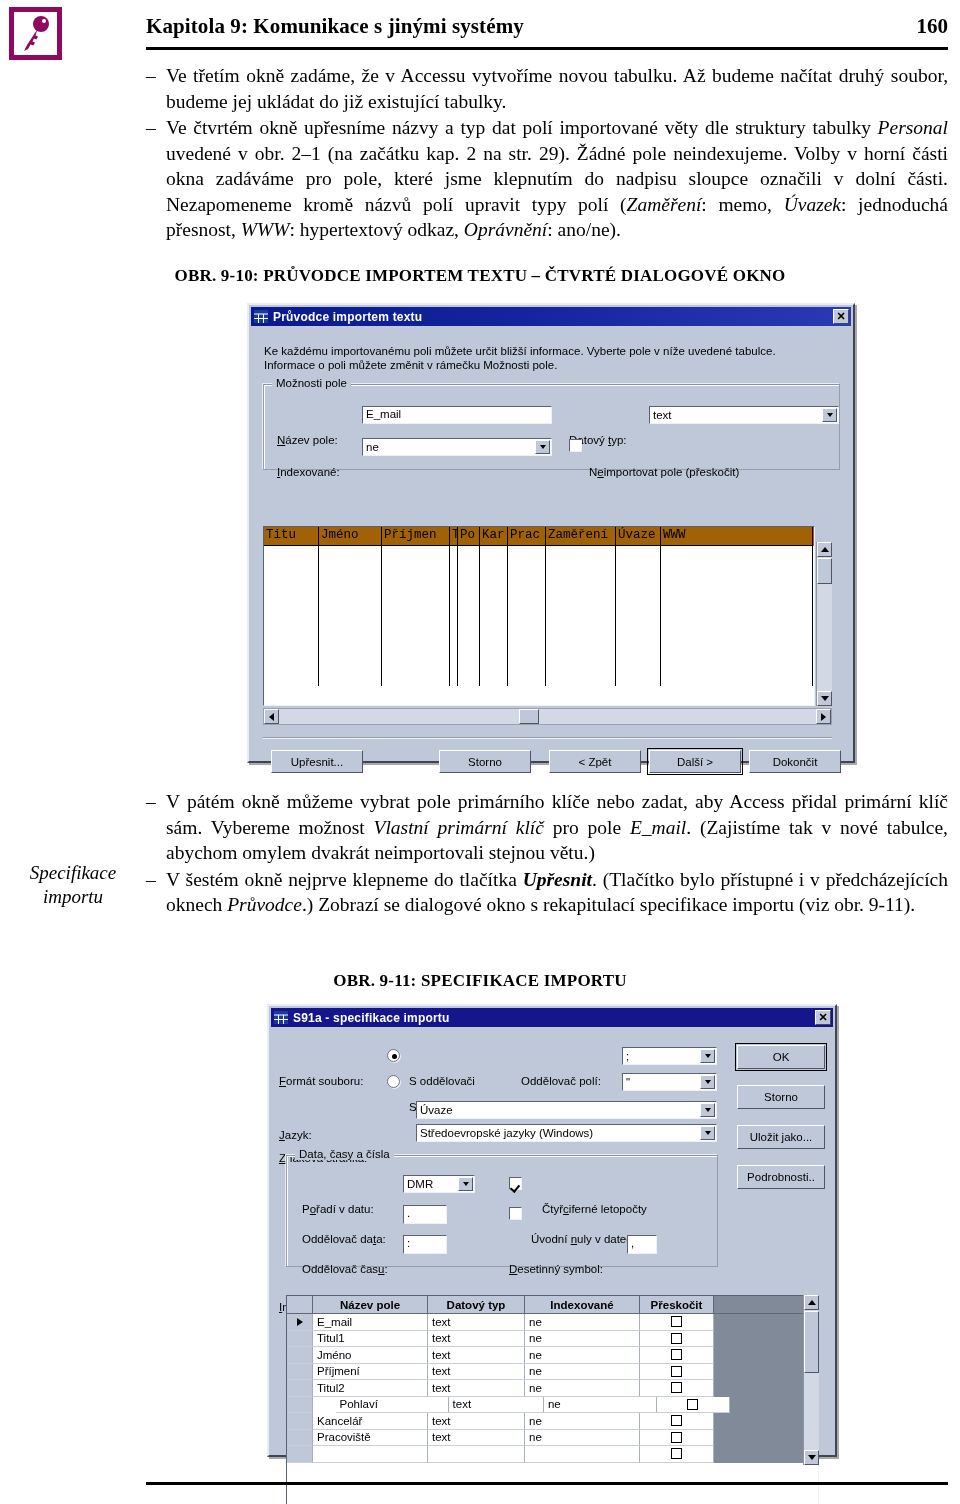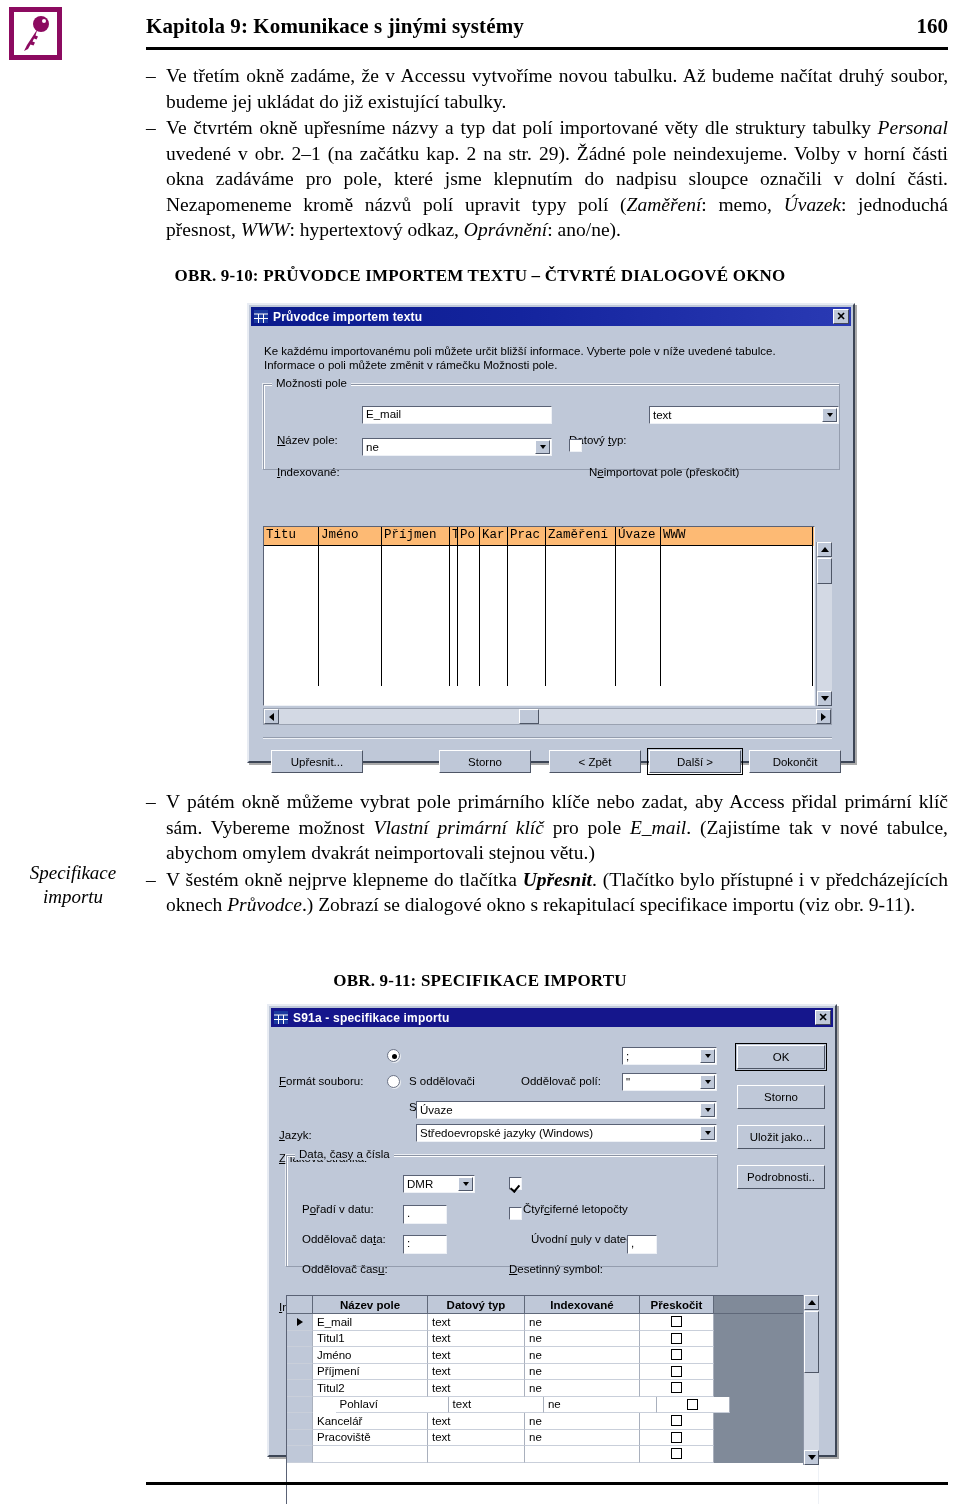--- a/index.html
+++ b/index.html
@@ -282,21 +282,21 @@
     position: absolute;
     background: #ffffff;
     border-top: 1px solid #5a6275;
     border-left: 1px solid #5a6275;
     border-right: 1px solid #eef1f6;
     border-bottom: 1px solid #eef1f6;
     overflow: hidden;
     font-family: "Liberation Mono", monospace;
     font-size: 12.5px;
   }
-  .grid-hdr { display: flex; height: 19px; background: #fdba74; }
+  .grid-hdr { display: flex; height: 19px; background: #a16207; }
   .grid-hdr .gc {
     border-right: 1px solid #000;
     border-bottom: 1px solid #000;
     padding-left: 2px;
     overflow: hidden; white-space: nowrap;
     line-height: 17px;
   }
   .grid-row { display: flex; height: 19px; }
   .grid-row .gc {
     border-right: 1px solid #000;
@@ -604,21 +604,21 @@
     </div>
 
     <div class="lbl" style="left:33px; top:152px;">P<span class="u">o</span>řadí v datu:</div>
     <div class="combo" style="left:134px; top:148px; width:72px; height:18px;">
       <span class="val">DMR</span>
       <span class="arrowbtn">
           <span class="tri-down"></span>
         </span>
     </div>
     <div class="chk checked" style="left:240px; top:150px;"></div>
-    <div class="lbl" style="left:254px; top:152px;">Čtyř<span class="u">c</span>iferné letopočty</div>
+    <div class="lbl" style="left:273px; top:152px;">Čtyř<span class="u">c</span>iferné letopočty</div>
 
     <div class="lbl" style="left:33px; top:182px;">Oddělovač da<span class="u">t</span>a:</div>
     <div class="textbox" style="left:134px; top:178px; width:44px; height:19px;">.</div>
     <div class="chk" style="left:240px; top:180px;"></div>
     <div class="lbl" style="left:262px; top:182px;">Úvodní <span class="u">n</span>uly v datech</div>
 
     <div class="lbl" style="left:33px; top:212px;">Oddělovač čas<span class="u">u</span>:</div>
     <div class="textbox" style="left:134px; top:208px; width:44px; height:19px;">:</div>
     <div class="lbl" style="left:240px; top:212px;"><span class="u">D</span>esetinný symbol:</div>
     <div class="textbox" style="left:358px; top:208px; width:30px; height:19px;">,</div>

